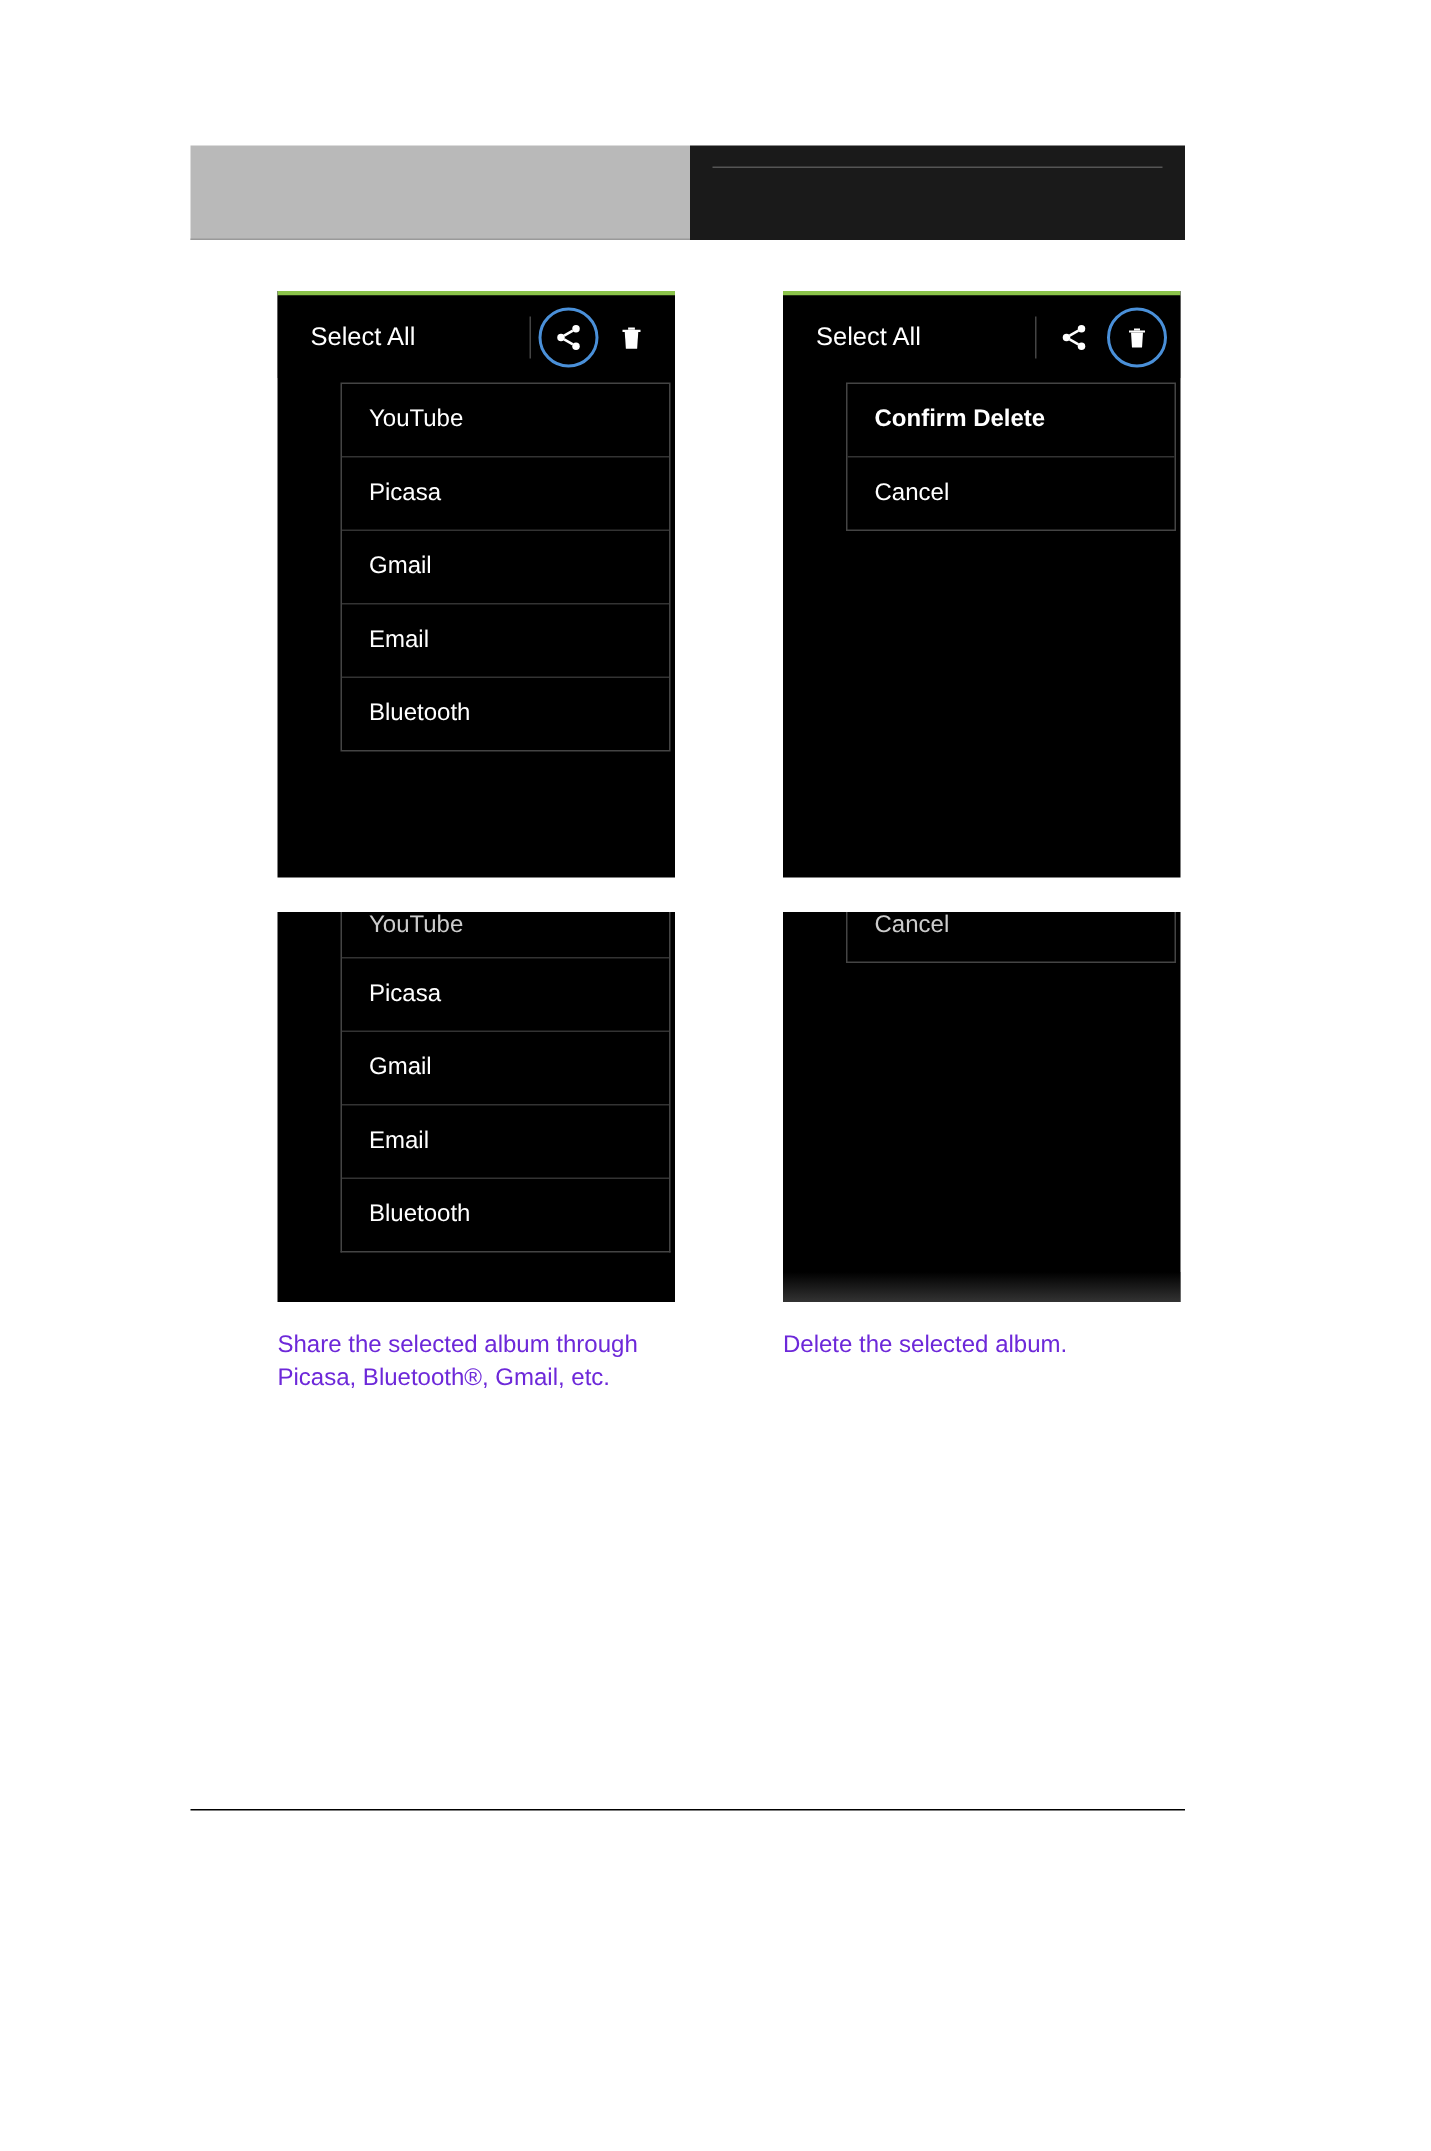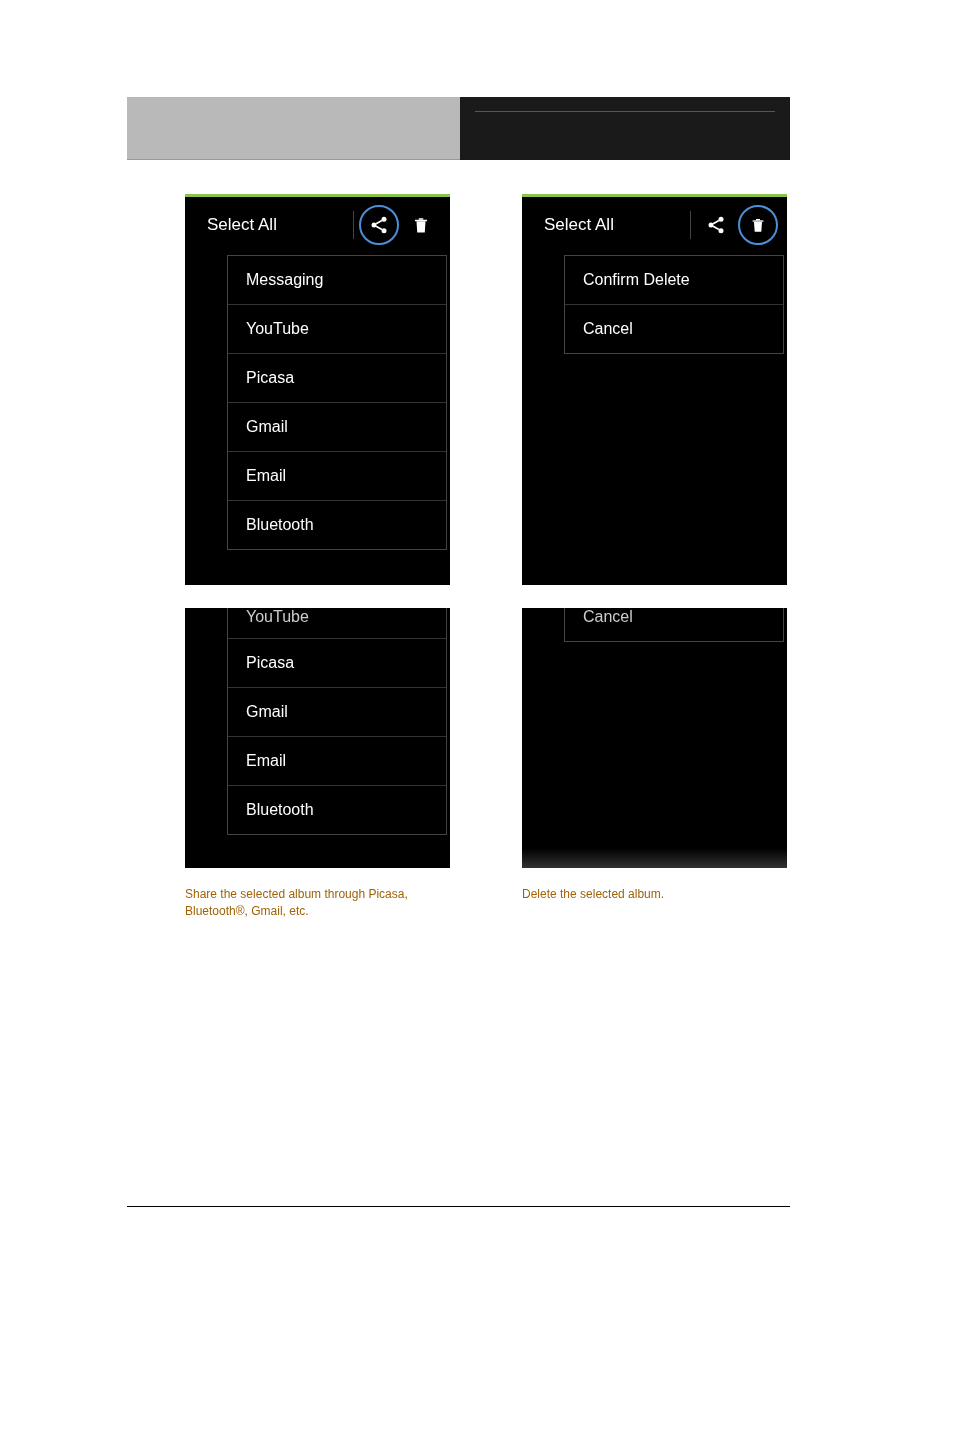--- a/index.html
+++ b/index.html
@@ -124,21 +124,21 @@
       color: #fff;
       font-size: 16px;
       padding: 15px 18px;
       border-bottom: 1px solid #333;
       cursor: pointer;
     }
     .menu-item:last-child {
       border-bottom: none;
     }
     .menu-item.bold {
-      font-weight: 400;
+      font-weight: 700;
     }
     
     .menu-list-partial {
       border: 1px solid #444;
       border-top: none;
       margin: 0 3px 3px 42px;
       background: #000;
     }
     .menu-item-partial-top {
       color: #ccc;
@@ -161,22 +161,22 @@
       position: absolute;
       bottom: 0;
       left: 0;
       right: 0;
       height: 20px;
       background: linear-gradient(to bottom, #000, #333);
     }
     
     .caption {
       position: absolute;
-      font-size: 12px;
-      color: #a16207;
+      font-size: 16px;
+      color: #6d28d9;
       line-height: 1.4;
     }
     .caption-left {
       top: 886px;
       left: 185px;
       width: 265px;
     }
     .caption-right {
       top: 886px;
       left: 522px;
@@ -221,21 +221,20 @@
     </div>
     <div class="icon-btn">
       <svg width="18" height="20" viewBox="0 0 24 24" fill="#fff">
         <path d="M6 7 L18 7 L17 22 L7 22 Z"></path>
         <path d="M4 5 L20 5 L20 7 L4 7 Z"></path>
         <path d="M9 3 L15 3 L15 5 L9 5 Z"></path>
       </svg>
     </div>
   </div>
   <div class="menu-list">
-    <div class="menu-item">Messaging</div>
     <div class="menu-item">YouTube</div>
     <div class="menu-item">Picasa</div>
     <div class="menu-item">Gmail</div>
     <div class="menu-item">Email</div>
     <div class="menu-item">Bluetooth</div>
   </div>
 </div>
 
 <div class="phone-screen screen-right-top">
   <div class="green-bar"></div>

